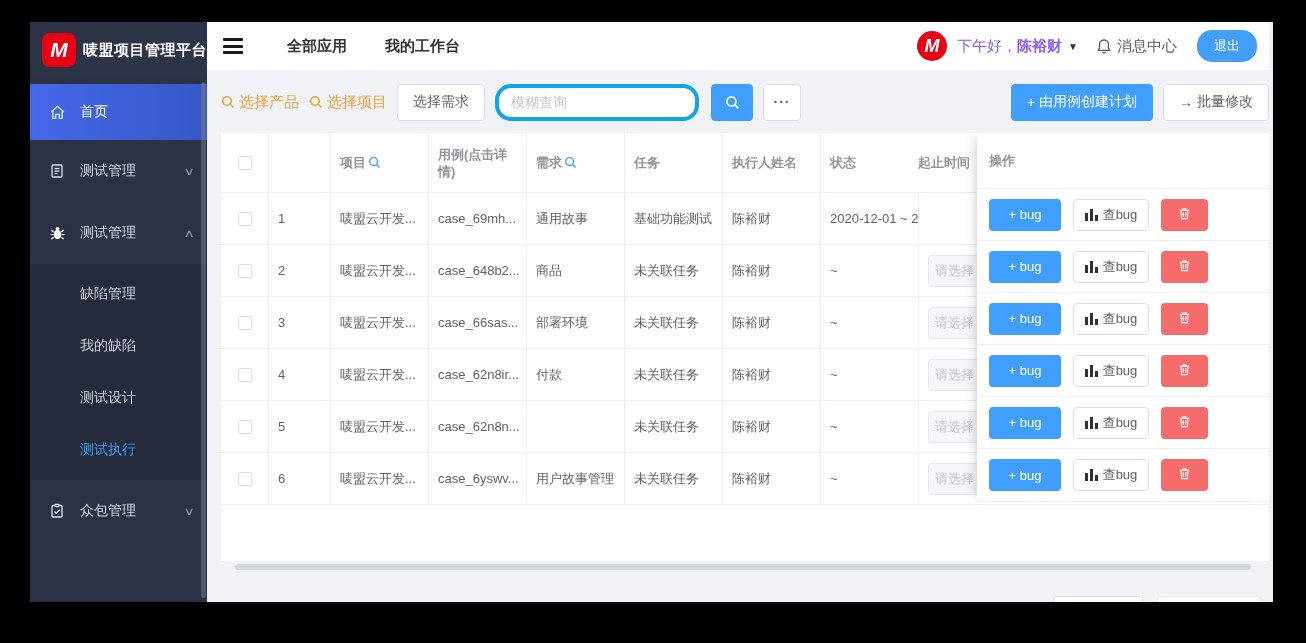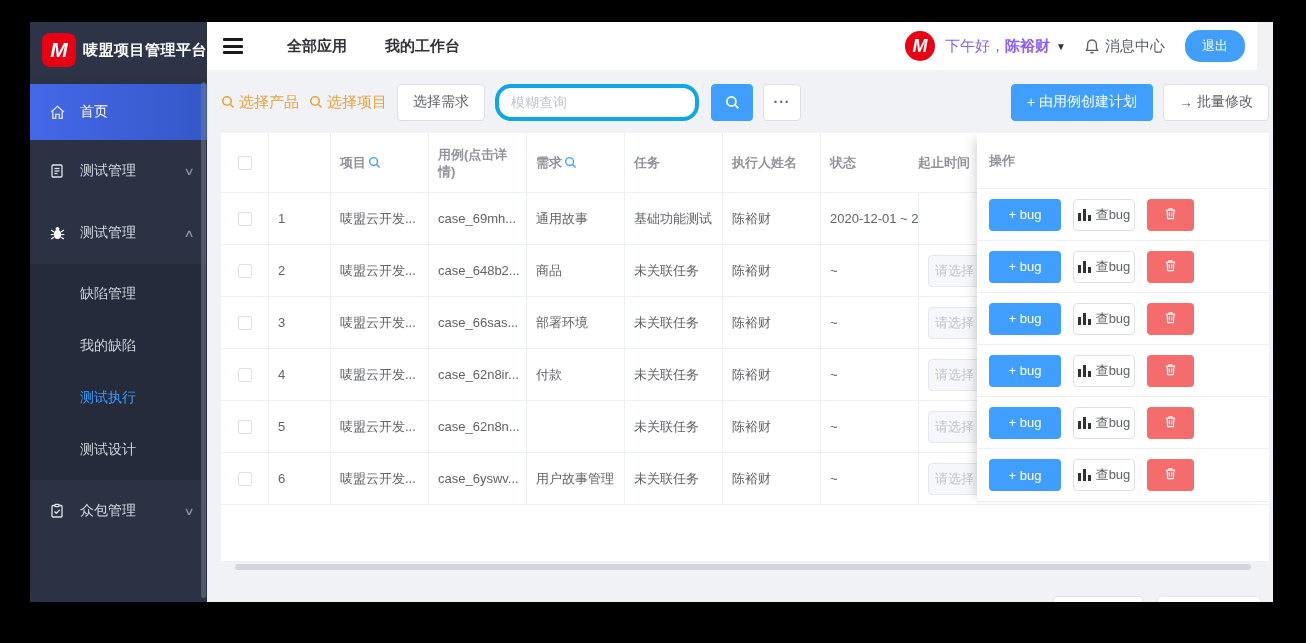--- a/index.html
+++ b/index.html
@@ -28,21 +28,21 @@
   .menu-item .mi-label { flex:1; }
   .menu-item .mi-chevron { color:#8a93a6; font-size:11px; transform:scaleX(1.4); }
   .submenu { background:#252b3b; padding:4px 0; }
   .menu-sub { height:52px; display:flex; align-items:center; padding-left:50px;
     color:#cfd3dc; font-size:14px; cursor:pointer; }
   .menu-sub.active { color:#3f9bfa; }
   .side-scrollbar { position:absolute; right:1px; top:60px; width:5px; height:516px;
     background:#707a8c; border-radius:3px; opacity:0.55; }
 
   
-  .topbar { position:absolute; left:177px; top:0; right:16px; height:48px; background:#fff;
+  .topbar { position:absolute; left:177px; top:0; right:4px; height:48px; background:#fff;
     display:flex; align-items:center; }
   .hamburger { width:20px; height:16px; margin-left:16px; display:flex;
     flex-direction:column; justify-content:space-between; cursor:pointer; }
   .hamburger span { display:block; height:3px; background:#1a1a1a; border-radius:1px; }
   .top-nav { display:flex; gap:38px; margin-left:44px; }
   .top-nav .nav-item { font-size:15px; color:#2f3338; font-weight:bold; cursor:pointer; }
   .top-right { margin-left:auto; display:flex; align-items:center; margin-right:12px; }
   .avatar { width:30px; height:30px; border-radius:50%; background:#e60113; color:#fff;
     font-weight:bold; font-style:italic; font-size:18px; display:flex; align-items:center;
     justify-content:center; }
@@ -100,21 +100,21 @@
   .ops-panel { position:absolute; top:0; right:0; width:292px; background:#fff;
     box-shadow:-8px 0 10px -6px rgba(0,0,0,0.18); border-bottom:1px solid #ebeef5; }
   .ops-header { height:56px; display:flex; align-items:center; padding-left:12px;
     color:#909399; font-size:13px; font-weight:bold; border-bottom:1px solid #ebeef5; }
   .ops-row { height:52px; display:flex; align-items:center; gap:12px; padding-left:12px;
     border-bottom:1px solid #ebeef5; }
   .ops-row:last-child { border-bottom:none; }
   .btn-sm { height:32px; border-radius:4px; font-size:13px; display:inline-flex;
     align-items:center; justify-content:center; cursor:pointer; }
   .btn-addbug { background:#409eff; color:#fff; border:none; width:72px; }
-  .btn-viewbug { background:#fff; color:#606266; border:1px solid #dcdfe6; width:62px;
+  .btn-viewbug { background:#fff; color:#606266; border:1px solid #dcdfe6; width:76px;
     gap:5px;justify-content:center; }
   .btn-del { background:#f56c6c; border:none; width:47px; }
   .bars-icon { display:inline-flex; align-items:flex-end; gap:2px; height:12px; }
   .bars-icon i { display:block; width:3px; background:#303133; }
   .bars-icon i:nth-child(1){height:8px;} .bars-icon i:nth-child(2){height:12px;}
   .bars-icon i:nth-child(3){height:6px;}
 
   .hscrollbar { margin-top:3px; height:6px; position:relative; }
   .hscrollbar .thumb { position:absolute; left:14px; right:18px; top:0; height:6px;
     background:#d3d6dc; border-radius:3px; }
@@ -179,22 +179,22 @@
                 <line x1="11.4" y1="11.5" x2="14" y2="13.2"></line>
               </g>
             </svg>
           </span>
           <span class="mi-label">测试管理</span>
           <span class="mi-chevron">∧</span>
         </div>
         <div class="submenu">
           <div class="menu-sub">缺陷管理</div>
           <div class="menu-sub">我的缺陷</div>
+          <div class="menu-sub">测试设计</div>
           <div class="menu-sub active">测试执行</div>
-          <div class="menu-sub">测试设计</div>
         </div>
         <div class="menu-item">
           <span class="mi-icon">
             <svg width="16" height="16" viewBox="0 0 16 16" fill="none" stroke="#dfe3ea" stroke-width="1.3">
               <rect x="3" y="2.5" width="10" height="11.5" rx="1"></rect>
               <rect x="6" y="1.3" width="4" height="2.4" rx="0.8" fill="#2b3244"></rect>
               <path d="M5.5 8.5 L7.3 10.3 L10.7 6.9"></path>
             </svg>
           </span>
           <span class="mi-label">众包管理</span>

